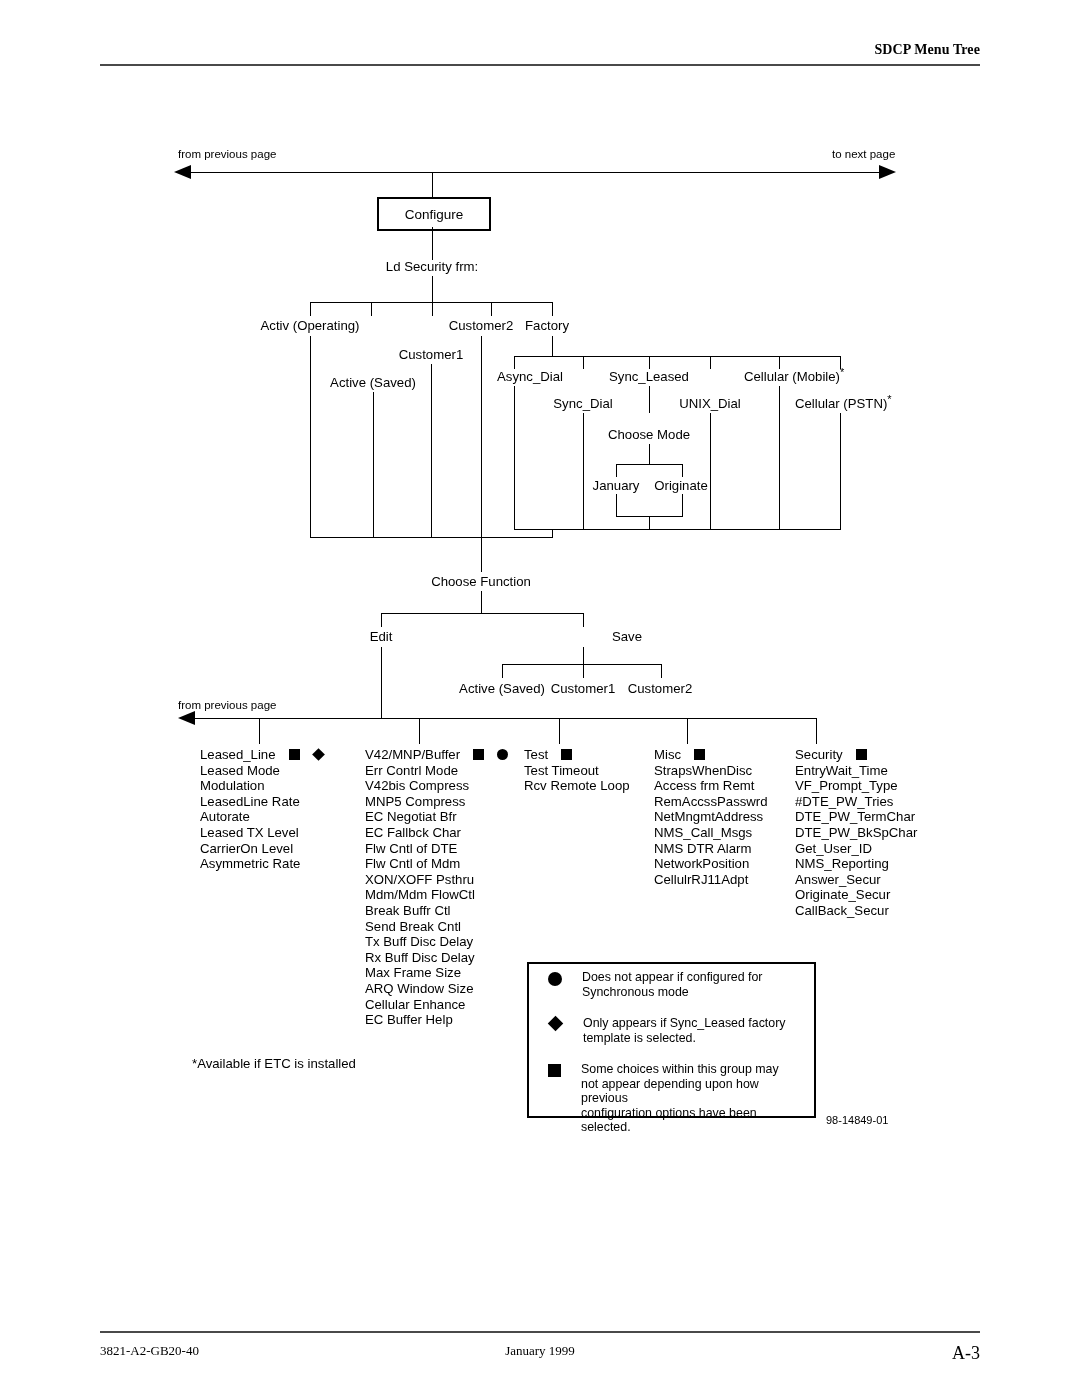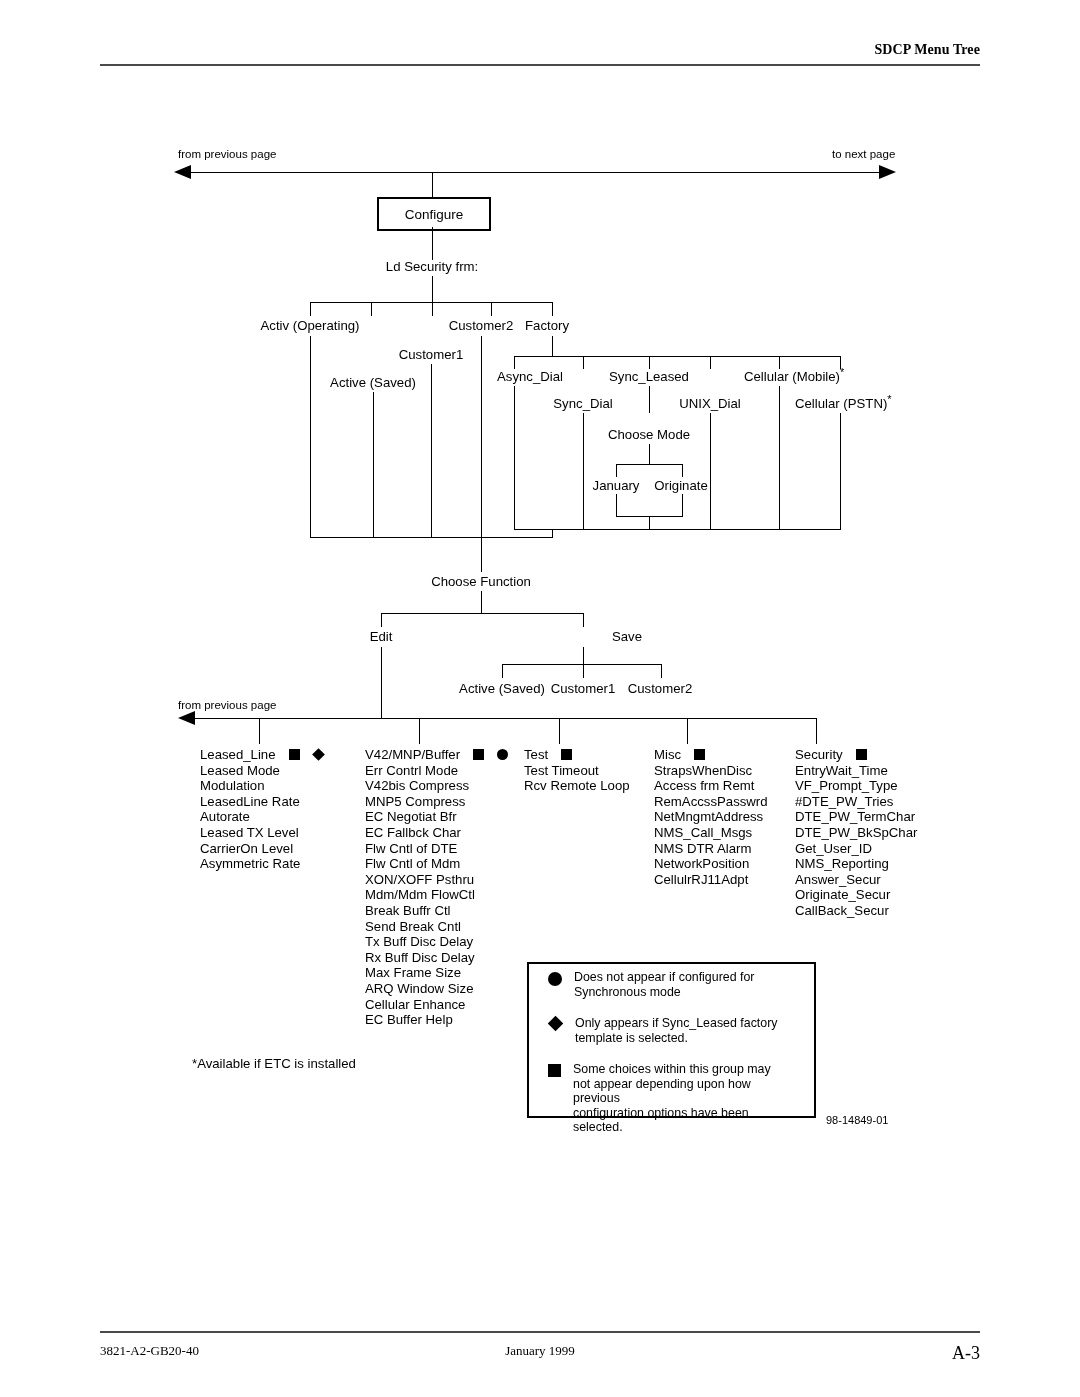--- a/index.html
+++ b/index.html
@@ -60,21 +60,21 @@
   .col .head{display:flex;align-items:center;gap:13px;}
   .sym{display:inline-block;}
   .sym-square{width:11px;height:11px;background:#000;}
   .sym-circle{width:11px;height:11px;background:#000;border-radius:50%;}
   .sym-diamond{width:9px;height:9px;background:#000;transform:rotate(45deg);margin:0 1px;}
 
   
   .legend{
     position:absolute;border:2px solid #000;background:#fff;
   }
-  .legend-row{position:absolute;display:flex;gap:12px;align-items:flex-start;}
+  .legend-row{position:absolute;display:flex;gap:20px;align-items:flex-start;}
   .legend-txt{font-size:12.4px;line-height:14.6px;white-space:pre-line;}
   .legend-sym{flex:0 0 auto;margin-top:2px;}
   .lsq{width:13px;height:13px;background:#000;}
   .lci{width:14px;height:14px;background:#000;border-radius:50%;}
   .ldi{width:11px;height:11px;background:#000;transform:rotate(45deg);margin:2px;}
 
   .fignum{position:absolute;font-size:11px;}
   .footnote{position:absolute;font-size:13.2px;}
 </style>
 </head>

